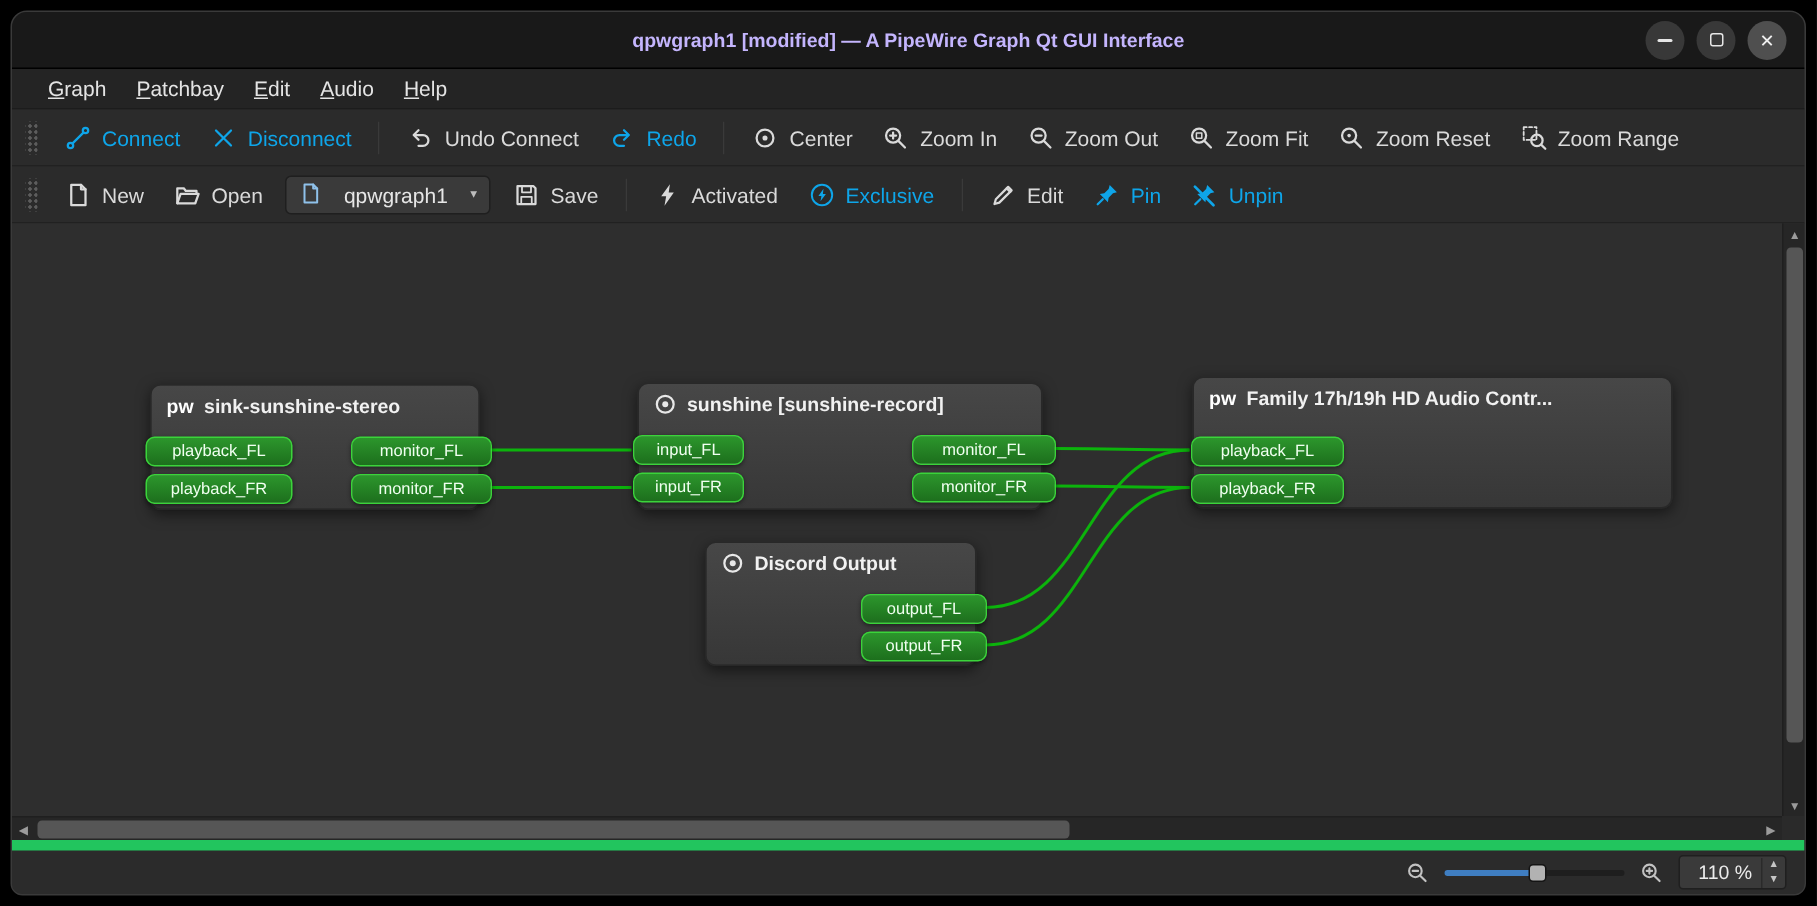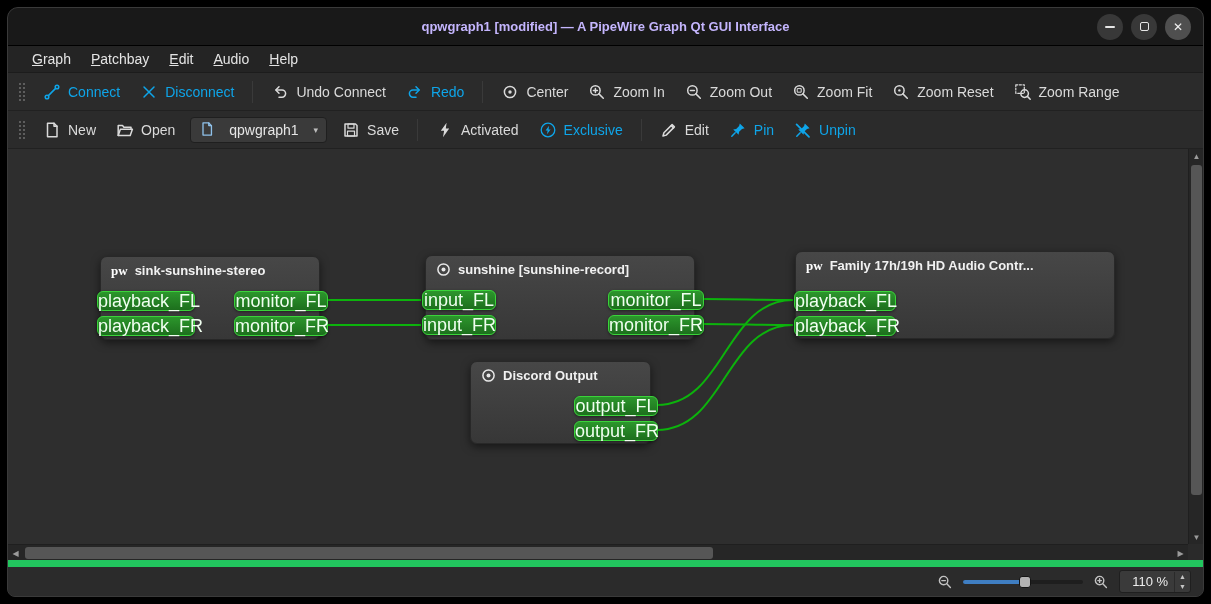--- a/index.html
+++ b/index.html
@@ -53,27 +53,27 @@
   .canvas-wrap { flex:1; position:relative; background:#2e2e2e; }
   .canvas { position:absolute; left:0; top:0; width:1180px; height:397px; overflow:hidden;
             background:#2e2e2e; border-bottom:1px solid #232323; }
   .connections { position:absolute; left:0; top:0; z-index:0; }
   .conn { stroke:var(--conn-color,#0cb30c); stroke-width:2; fill:none; }
 
   .node { position:absolute; z-index:1; background:linear-gradient(180deg,#474747,#373737);
           border:1px solid #282828; border-radius:7px; box-shadow:0 3px 9px rgba(0,0,0,.5); }
   .node-header { display:flex; align-items:center; gap:7px; padding:6px 10px 2px; }
   .node-title { color:#f1f1f1; font-size:13px; font-weight:bold; white-space:nowrap; }
-  .pw-icon { color:#ffffff; font-weight:bold; font-size:13px; font-family:Liberation Serif, serif; line-height:1; }
+  .pw-icon { color:#ffffff; font-weight:bold; font-size:13px; font-family:Liberation Sans, sans-serif; line-height:1; }
   .rec-icon { display:inline-flex; width:15px; height:15px; }
   .rec-icon svg { width:15px; height:15px; }
 
   .port { position:absolute; height:20px; line-height:18px; border-radius:6px;
           background:linear-gradient(180deg,var(--port-fill-hi,#2c962c),var(--port-fill-lo,#1d6f1d));
-          border:1px solid var(--port-border,#3ad43a); color:#f0fff0; font-size:18px;
+          border:1px solid var(--port-border,#3ad43a); color:#f0fff0; font-size:11px;
           text-align:center; white-space:nowrap; box-shadow:0 1px 3px rgba(0,0,0,.45); }
 
   
   .vscrollbar { position:absolute; right:0; top:0; bottom:16px; width:15px; background:#262626;
                 border-left:1px solid #1f1f1f; }
   .hscrollbar { position:absolute; left:0; bottom:0; right:15px; height:16px; background:#262626;
                 border-top:1px solid #1f1f1f; }
   .scroll-corner { position:absolute; right:0; bottom:0; width:15px; height:16px; background:#2a2a2a; }
   .sb-arrow { position:absolute; color:#9b9b9b; font-size:8px; display:flex;
               align-items:center; justify-content:center; }

